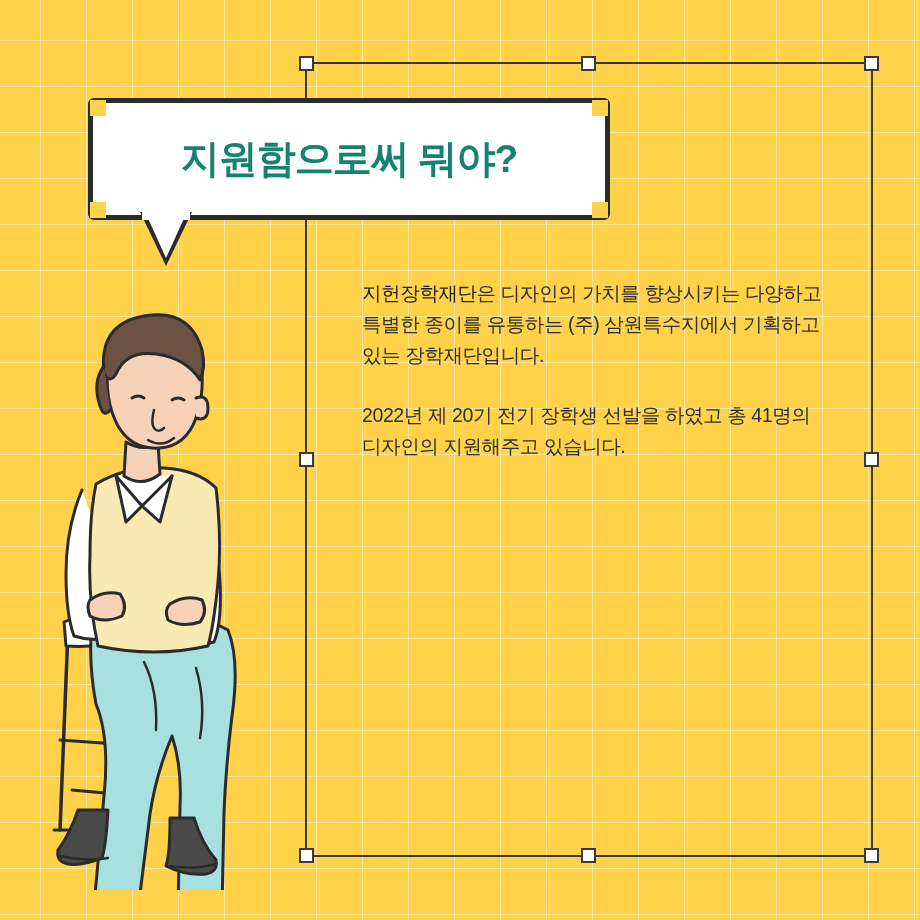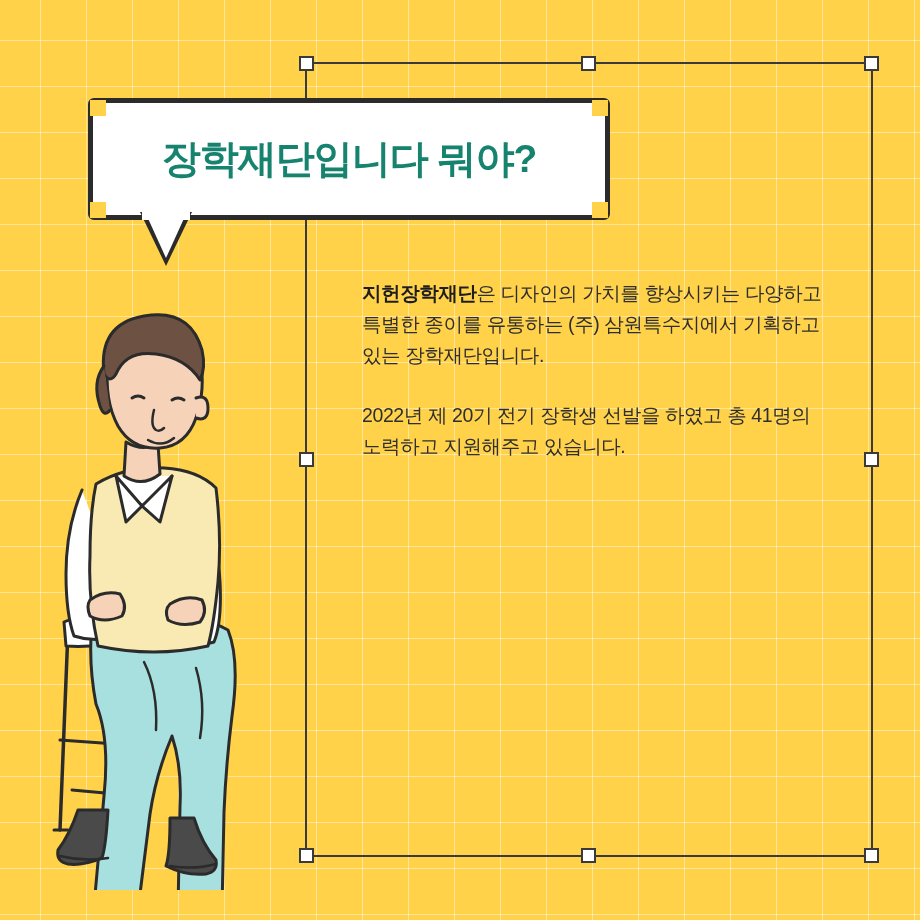--- a/index.html
+++ b/index.html
@@ -138,21 +138,21 @@
     left: 362px;
     top: 278px;
     width: 470px;
     color: #2e2e2e;
     font-size: 19.5px;
     line-height: 31px;
     letter-spacing: -0.4px;
   }
   .para { margin: 0 0 29px 0; }
   .para:last-child { margin-bottom: 0; }
-  .strong { font-weight: bold; color: #1d1d1d; }
+  .strong { font-weight: normal; color: #1d1d1d; }
 
   
   .illus {
     position: absolute;
     left: 20px;
     top: 270px;
     width: 280px;
     height: 620px;
   }
 </style>
@@ -176,27 +176,27 @@
     <div class="tail">
       <div class="tail-outline"></div>
       <div class="tail-fill"></div>
       <div class="tail-cap"></div>
     </div>
     <div class="bubble">
       <div class="notch n1"></div>
       <div class="notch n2"></div>
       <div class="notch n3"></div>
       <div class="notch n4"></div>
-      <div class="bubble-title">장학재단입니다 뭐야?</div>
+      <div class="bubble-title">지원함으로써 뭐야?</div>
     </div>
   </div>
 
   <div class="text-block">
     <p class="para"><span class="strong">지헌장학재단</span><span>은 디자인의 가치를 향상시키는 다양하고 특별한 종이를 유통하는 (주) 삼원특수지에서 기획하고 있는 장학재단입니다.</span></p>
-    <p class="para"><span>2022년 제 20기 전기 장학생 선발을 하였고 총 41명의 노력하고 지원해주고 있습니다.</span></p>
+    <p class="para"><span>2022년 제 20기 전기 장학생 선발을 하였고 총 41명의 디자인의 지원해주고 있습니다.</span></p>
   </div>
 
   <div class="illus">
     <svg viewBox="0 0 280 620" width="280" height="620" xmlns="http://www.w3.org/2000/svg">
       <g fill="none" stroke="#2b2b2b" stroke-width="3" stroke-linecap="round" stroke-linejoin="round">
 
         <path d="M48 360 L40 560" stroke-width="3.5"></path>
         <path d="M90 370 L95 560" stroke-width="3.5"></path>
         <path d="M34 560 L48 560"></path>
         <path d="M40 470 L96 474"></path>

